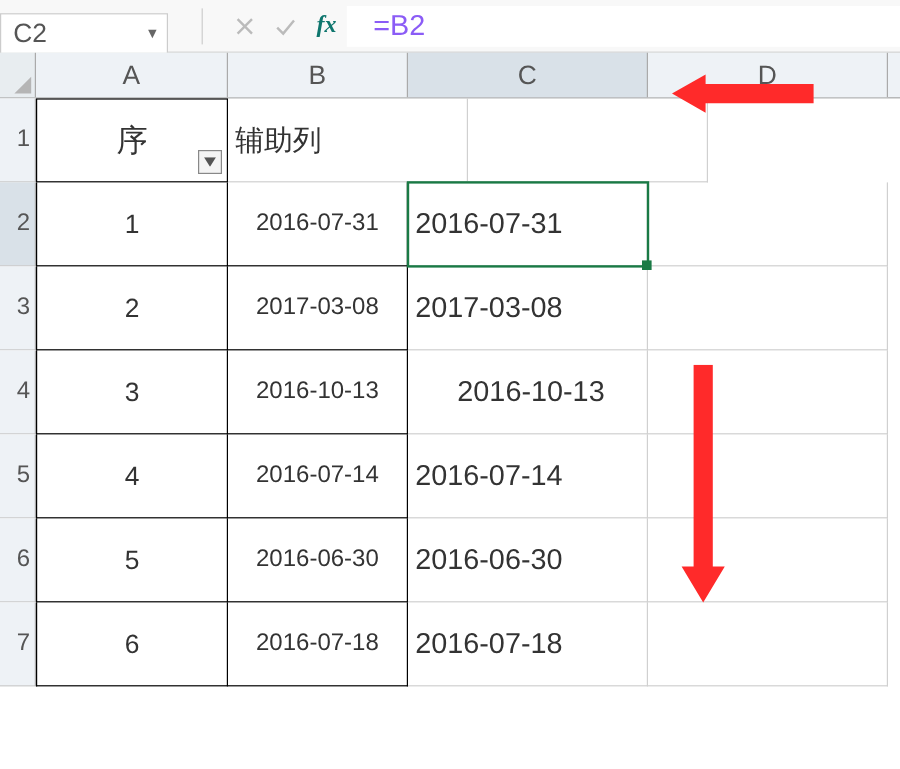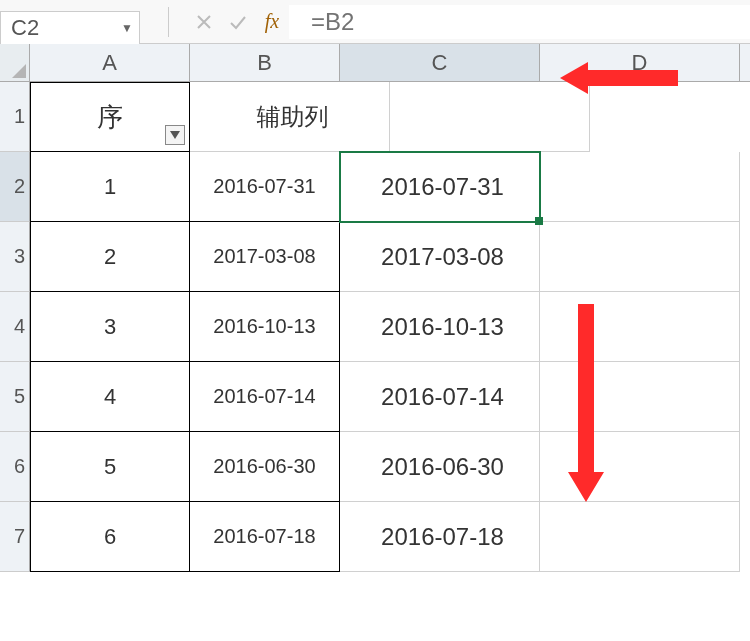--- a/index.html
+++ b/index.html
@@ -37,26 +37,26 @@
   .name-dd { color: #666; font-size: 12px; }
   .fb-sep {
     width: 1px; height: 30px; background: #ccc; margin: 0 18px 0 4px;
   }
   .fb-btn {
     width: 34px; height: 30px;
     display: flex; align-items: center; justify-content: center;
     color: #999; font-size: 20px;
   }
   .fb-btn svg { width: 20px; height: 20px; }
-  .fb-btn.fx { font-style: italic; font-family: "Times New Roman", serif; color: #a16207; font-size: 20px; }
+  .fb-btn.fx { font-style: italic; font-family: "Times New Roman", serif; color: #0f766e; font-size: 20px; font-weight: bold; }
   .formula-input {
     flex: 1;
     height: 34px;
     font-size: 24px;
-    color: #737373;
+    color: #8b5cf6;
     display: flex;
     align-items: center;
     padding-left: 22px;
     background: #fff;
   }
   .grid-wrap {
     position: relative;
   }
   .col-headers {
     display: flex;
@@ -122,21 +122,21 @@
   }
   .r-head { height: 70px; }
   .r-body { height: 70px; }
   
   .b-top { border-top: 1.5px solid #000; }
   .b-bot { border-bottom: 1.5px solid #000; }
   .b-lef { border-left: 1.5px solid #000; }
   .b-rig { border-right: 1.5px solid #000; }
   .hdr-cell { font-size: 26px; }
   .sm { font-size: 20px; }
-  .lg { font-size: 24px; justify-content: center; padding-left: 6px; }
+  .lg { font-size: 24px; justify-content: flex-start; padding-left: 6px; }
   .filter {
     position: absolute;
     right: 4px; bottom: 6px;
     width: 20px; height: 20px;
     border: 1px solid #888;
     background: #f4f4f4;
     display: flex; align-items: center; justify-content: center;
   }
   .filter svg { width: 10px; height: 8px; }
   .sel-cell {

